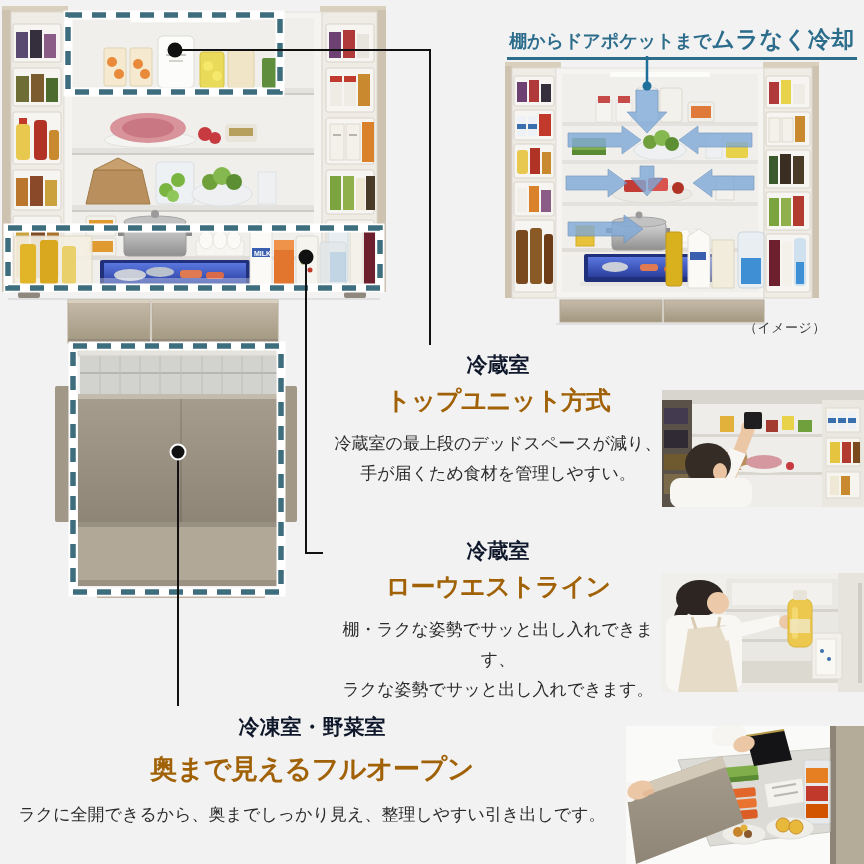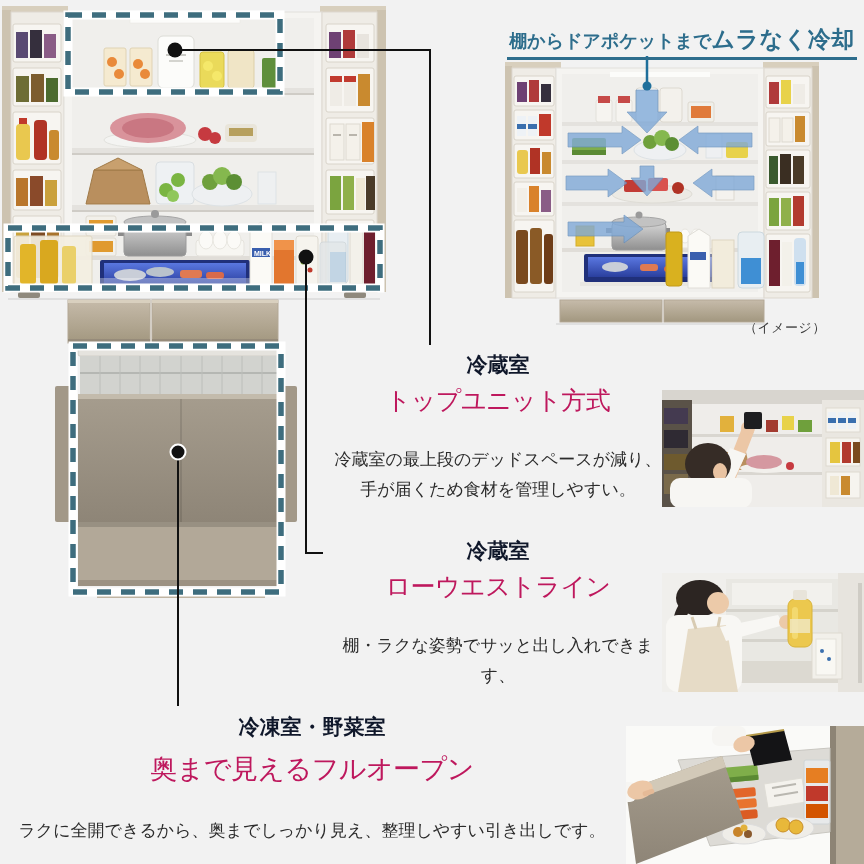--- a/index.html
+++ b/index.html
@@ -26,22 +26,22 @@
   .cooling-title .reg{font-size:18px;font-weight:700;}
   .cooling-title .bold{font-size:23px;font-weight:900;letter-spacing:0.5px;}
 
   .img-caption{
     left:744px;top:319px;
     font-size:13px;color:#3a3a3a;letter-spacing:0.5px;
   }
 
   
   .feature .cat{font-size:21px;font-weight:700;color:#0f172a;line-height:26px;}
-  .feature .ttl{font-size:25px;font-weight:400;color:#be185d;letter-spacing:-0.5px;margin-top:7px;line-height:30px;}
-  .feature .bd{font-size:17px;color:#2b2b2b;line-height:30px;margin-top:30px;}
+  .feature .ttl{font-size:25px;font-weight:700;color:#a16207;letter-spacing:-0.5px;margin-top:7px;line-height:30px;}
+  .feature .bd{font-size:17px;color:#2b2b2b;line-height:30px;margin-top:14px;}
   #feature-top-unit{left:328px;top:352px;width:340px;}
   #feature-low-waist{left:328px;top:538px;width:340px;}
   #feature-full-open{left:12px;top:714px;width:600px;}
   #feature-full-open .ttl{font-size:27px;margin-top:12px;line-height:34px;}
   #feature-full-open .bd{line-height:29px;}
 </style>
 </head>
 <body>
 
 <div id="stage">
@@ -563,20 +563,21 @@
     <div>冷蔵室の最上段のデッドスペースが減り、</div>
     <div>手が届くため食材を管理しやすい。</div>
   </div>
 </div>
 
 <div class="abs feature" id="feature-low-waist">
   <div class="cat">冷蔵室</div>
   <div class="ttl">ローウエストライン</div>
   <div class="bd">
     <div>棚・ラクな姿勢でサッと出し入れできます、</div>
+    <div>ラクな姿勢でサッと出し入れできます。</div>
   </div>
 </div>
 
 <div class="abs feature" id="feature-full-open">
   <div class="cat">冷凍室・野菜室</div>
   <div class="ttl">奥まで見えるフルオープン</div>
   <div class="bd">
     <div>ラクに全開できるから、奥までしっかり見え、整理しやすい引き出しです。</div>
   </div>
 </div>

